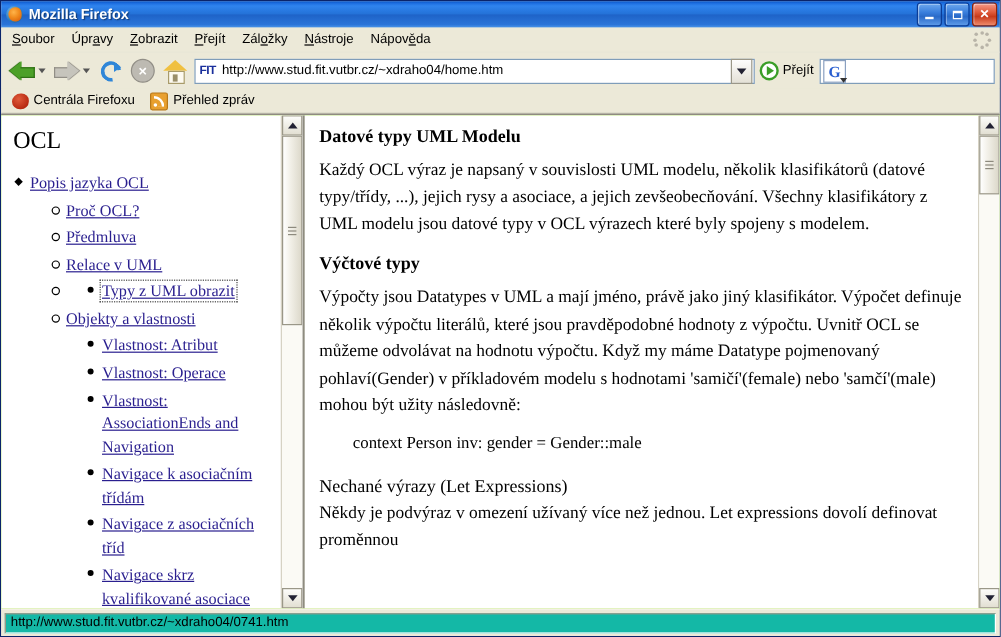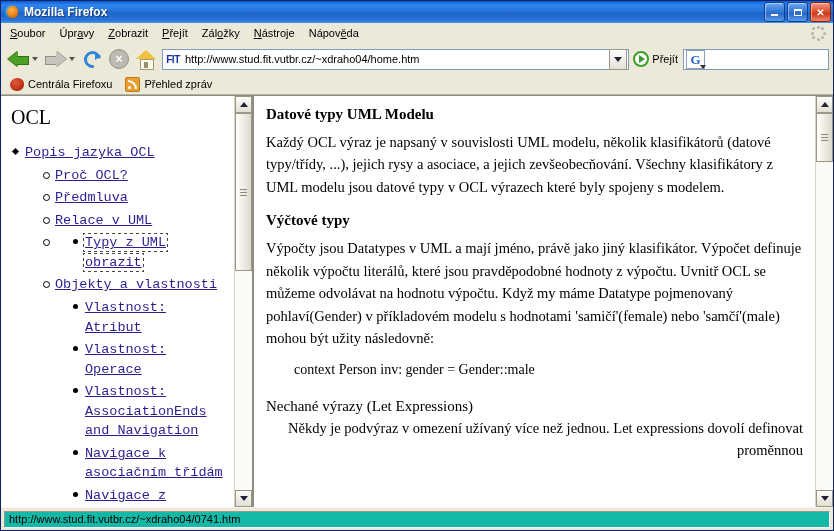--- a/index.html
+++ b/index.html
@@ -379,21 +379,21 @@
   ul.nav li .bu {
     position: absolute; left: 2px; top: 6px;
     width: 5px; height: 5px;
   }
   .bu.diamond { background: #000; transform: rotate(45deg); }
   .bu.hollow { border: 1px solid #000; border-radius: 50%; background: transparent; width: 4px; height: 4px; }
   .bu.solid { background: #000; border-radius: 50%; }
   ul.nav a {
     color: #2a1f8f;
     text-decoration: underline;
-    font-family: Liberation Mono, monospace;
+    font-family: Liberation Serif, serif;
     font-size: 13.5px;
     line-height: 1.45;
   }
   ul.nav a.focused { outline: 1px dotted #444; outline-offset: 1px; }
 
   
   #statusbar {
     height: 22px;
     background: #ece9d8;
     display: flex;
@@ -570,21 +570,21 @@
     </div>
 
     <div class="frame" id="rightframe">
       <div class="framebody" style="padding:8px 12px 0 12px;">
         <div class="pg-h2" style="margin-top:2px;">Datové typy UML Modelu</div>
         <p class="pg-p">Každý OCL výraz je napsaný v souvislosti UML modelu, několik klasifikátorů (datové typy/třídy, ...), jejich rysy a asociace, a jejich zevšeobecňování. Všechny klasifikátory z UML modelu jsou datové typy v OCL výrazech které byly spojeny s modelem.</p>
         <div class="pg-h2">Výčtové typy</div>
         <p class="pg-p">Výpočty jsou Datatypes v UML a mají jméno, právě jako jiný klasifikátor. Výpočet definuje několik výpočtu literálů, které jsou pravděpodobné hodnoty z výpočtu. Uvnitř OCL se můžeme odvolávat na hodnotu výpočtu. Když my máme Datatype pojmenovaný pohlaví(Gender) v příkladovém modelu s hodnotami 'samičí'(female) nebo 'samčí'(male) mohou být užity následovně:</p>
         <div class="pg-pre">context Person inv: gender = Gender::male</div>
         <div class="pg-h2b">Nechané výrazy (Let Expressions)</div>
-        <p class="pg-p" style="margin-bottom:0;text-align:right;">Někdy je podvýraz v omezení užívaný více než jednou. Let expressions dovolí definovat proměnnou</p>
+        <p class="pg-p" style="margin-bottom:0;">Někdy je podvýraz v omezení užívaný více než jednou. Let expressions dovolí definovat proměnnou</p>
       </div>
       <div class="vscroll">
         <div class="sbtn">
             <span class="chev up"></span>
           </div>
         <div class="track">
           <div class="thumb" style="top:0; height:13%;">
             <span class="grip">
                 <i></i>
                 <i></i>

